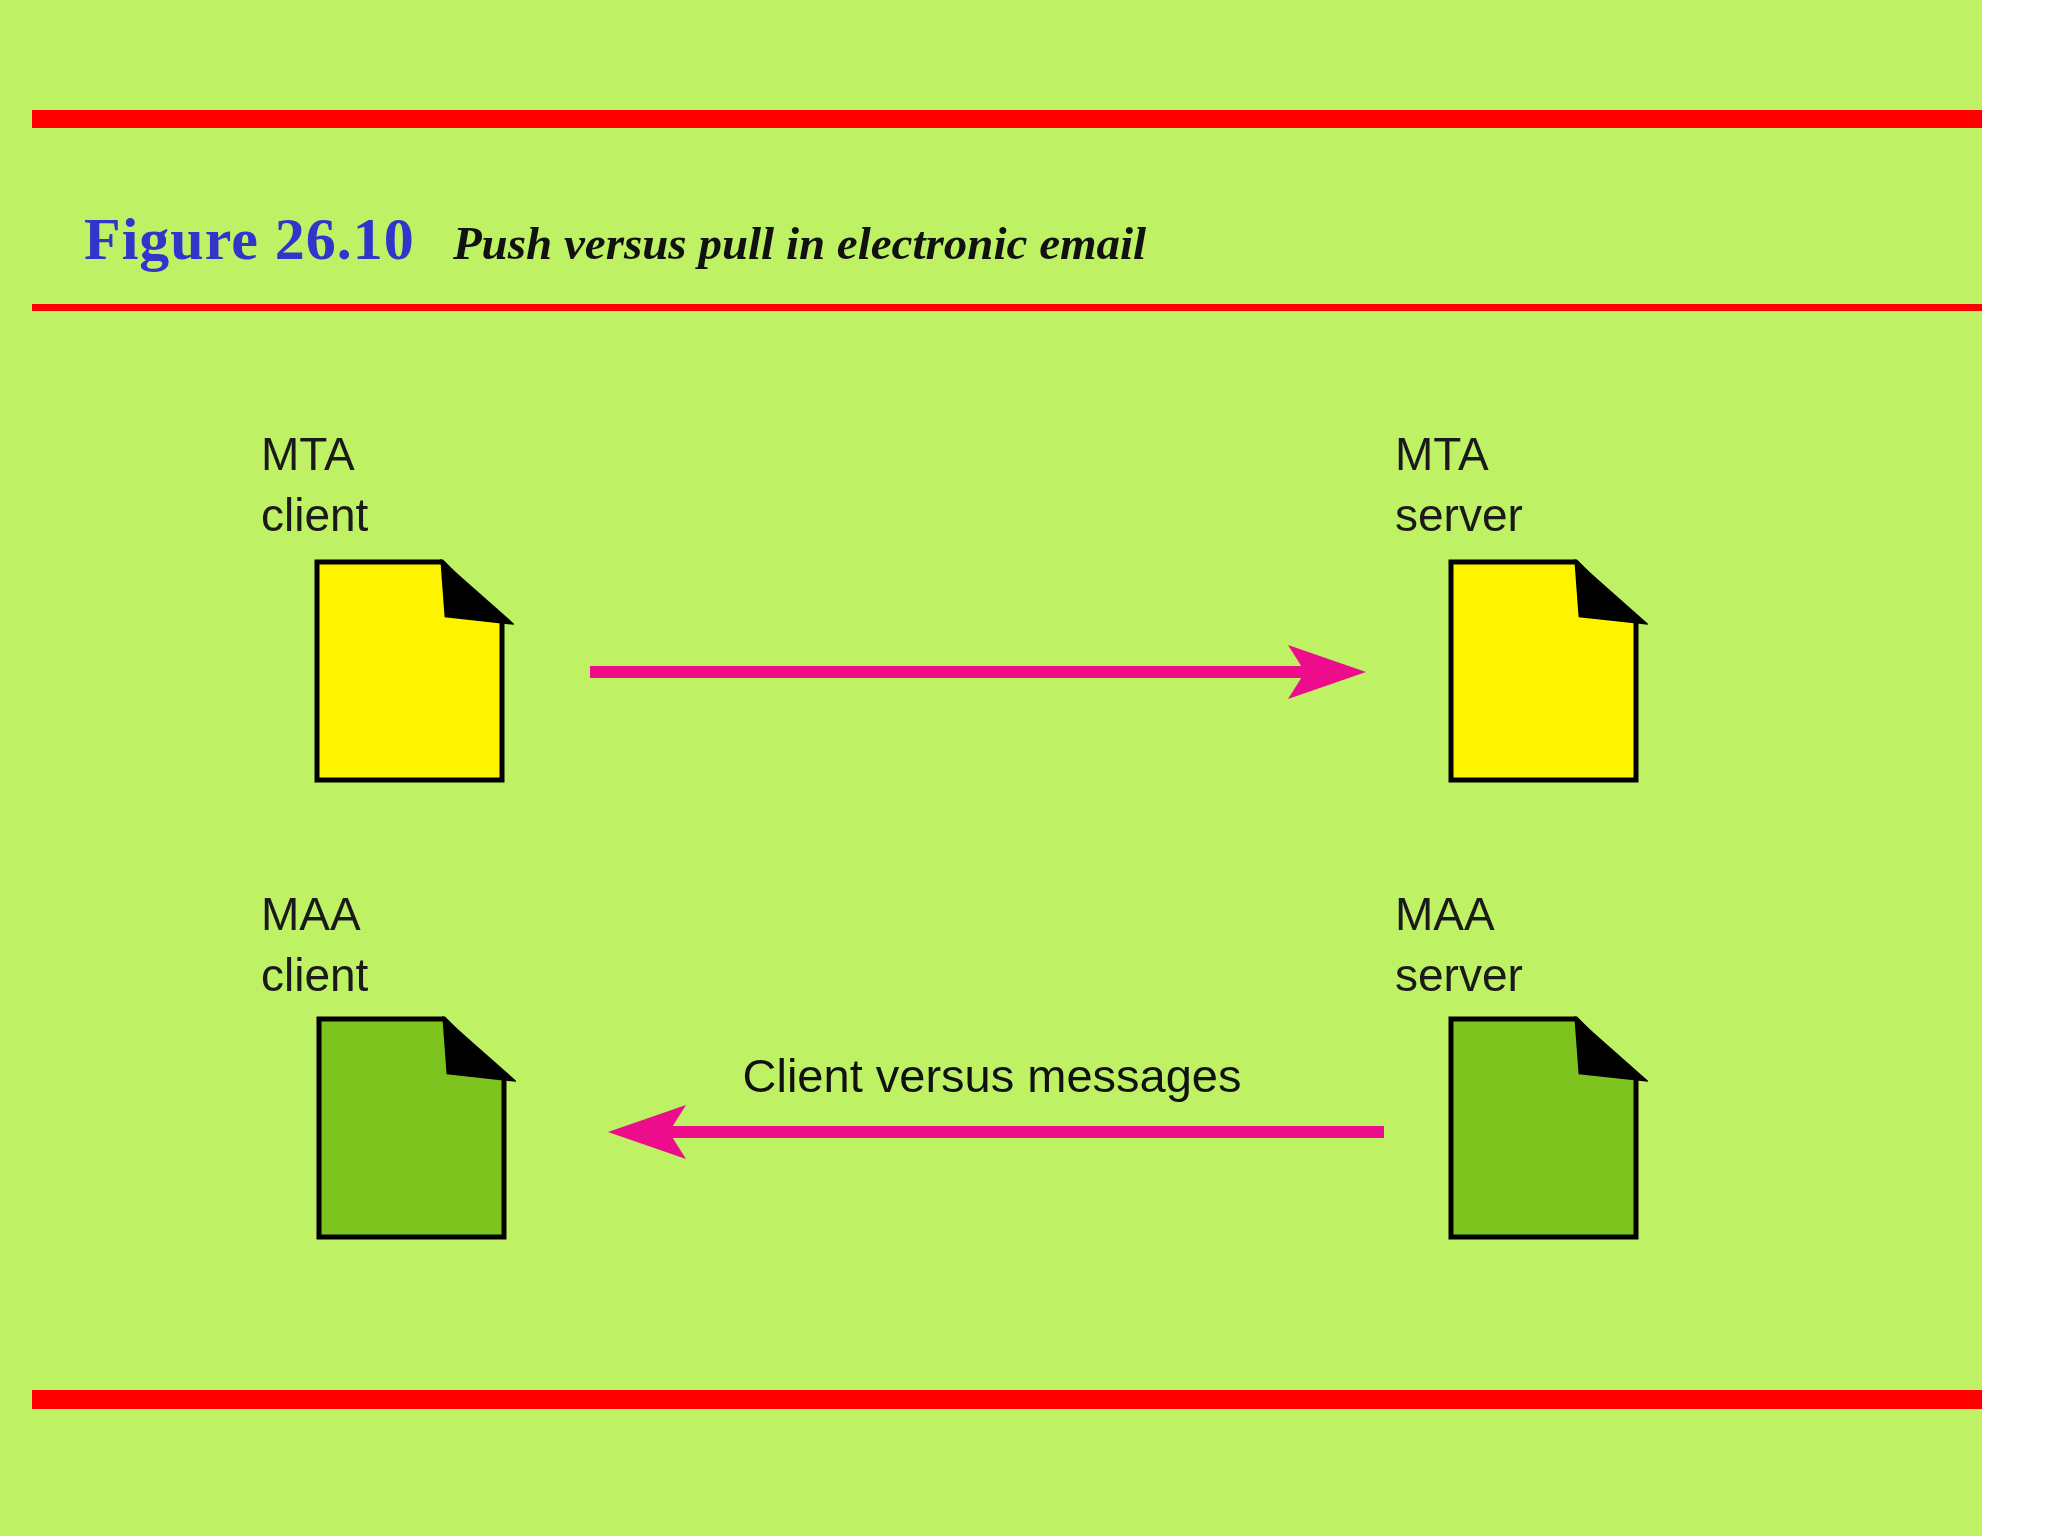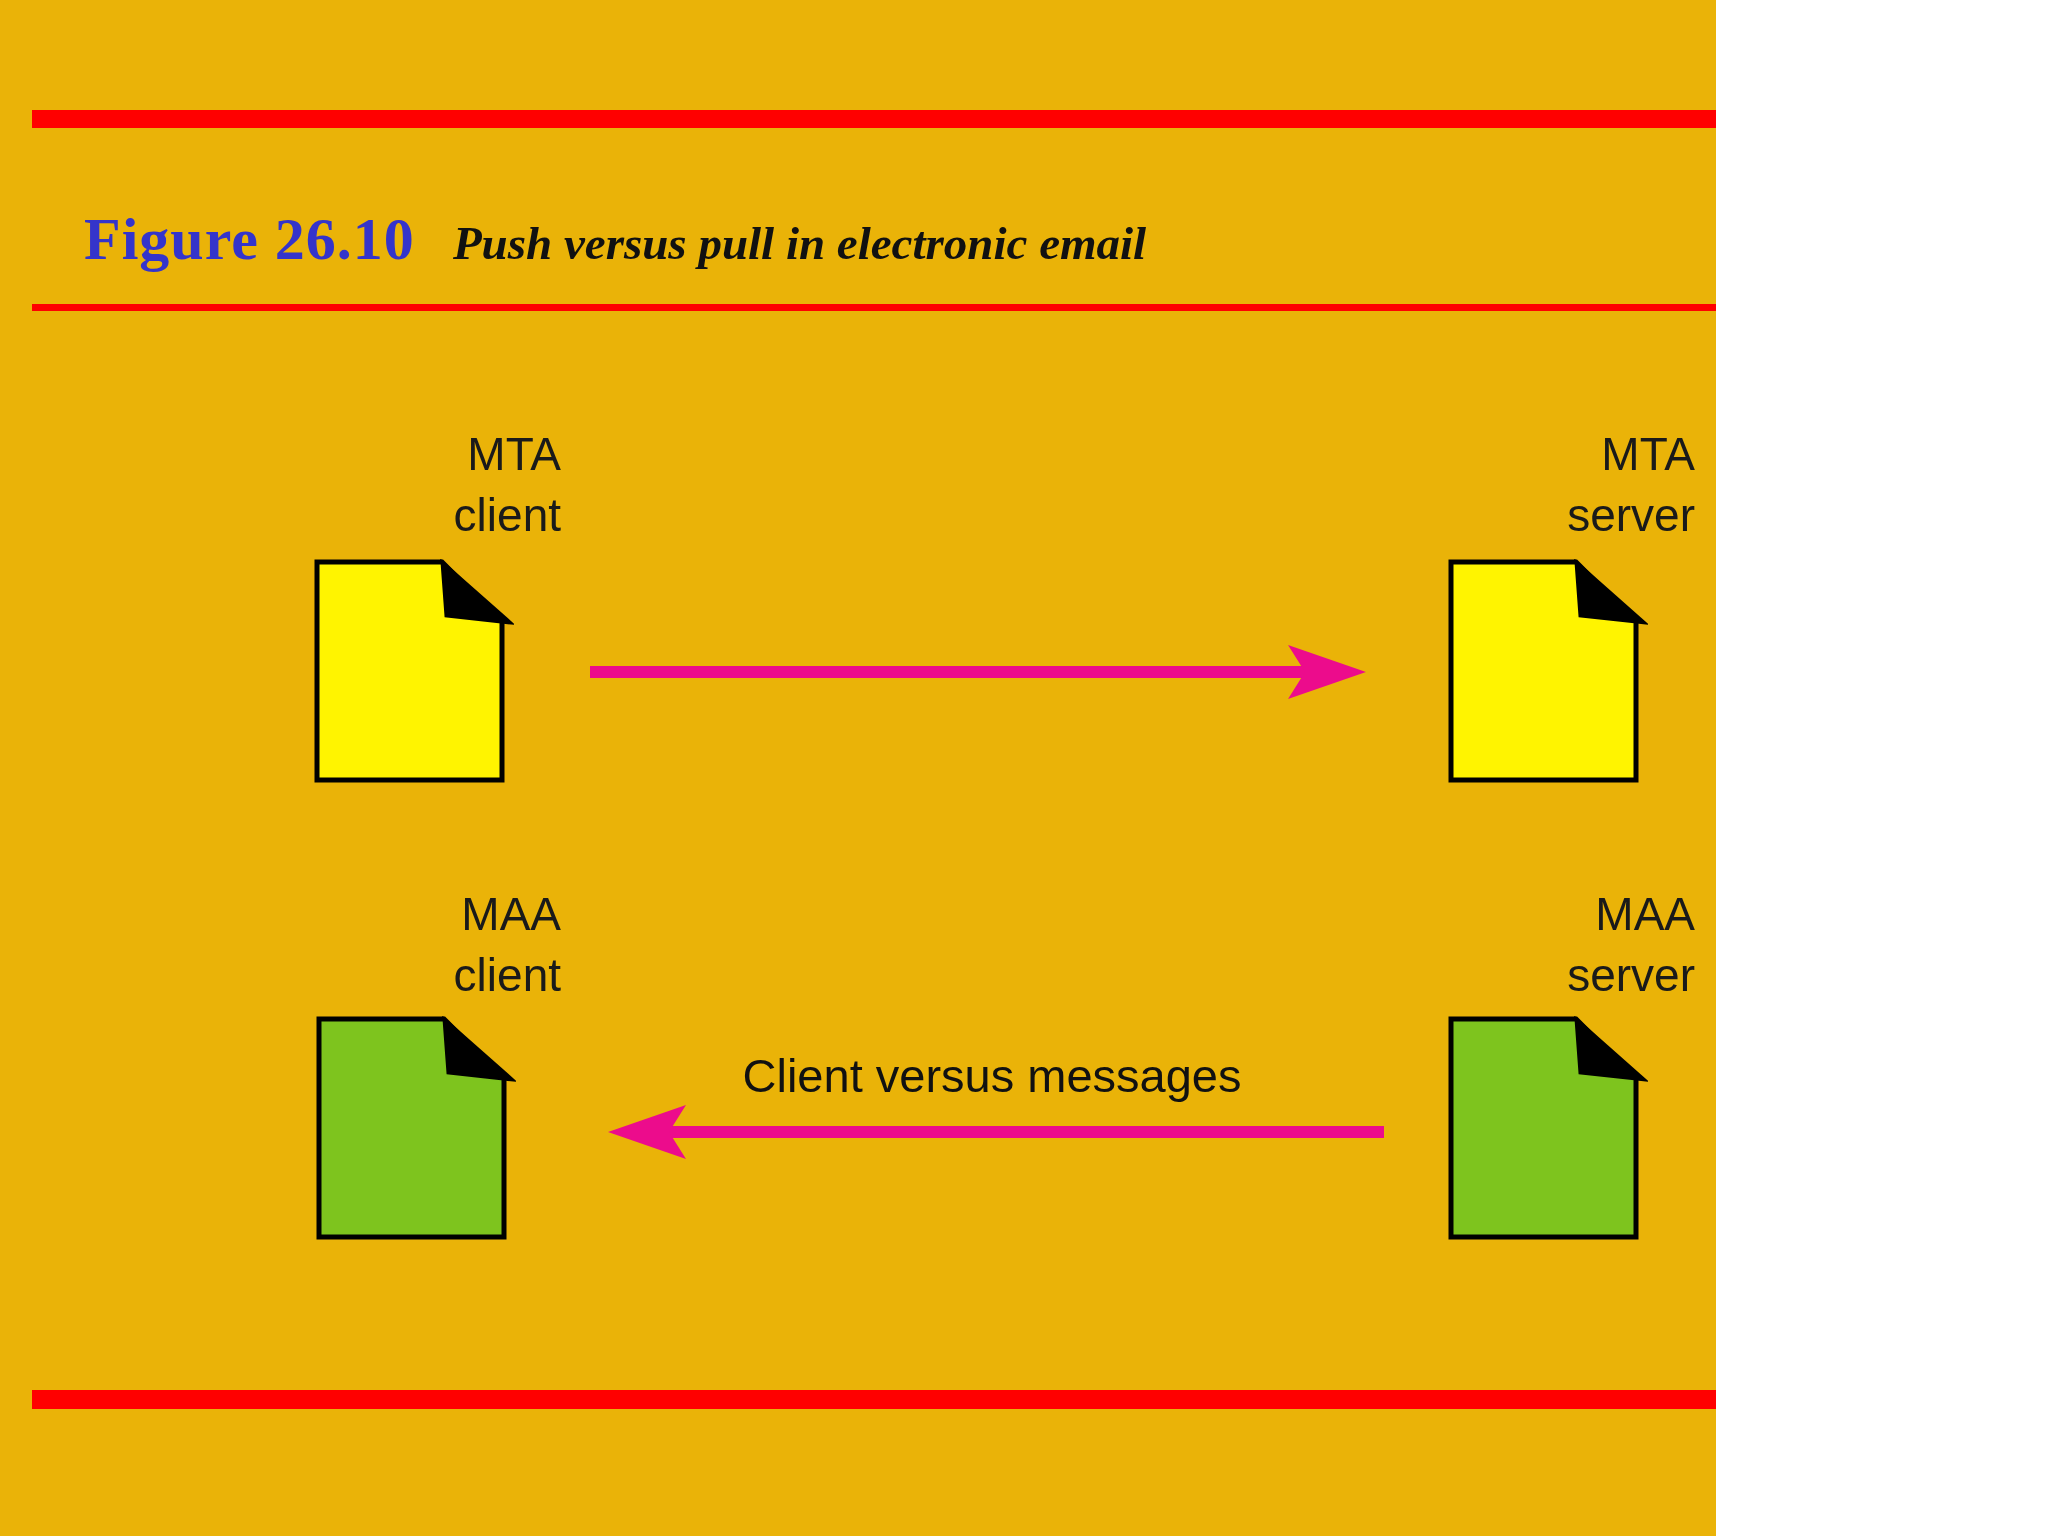--- a/index.html
+++ b/index.html
@@ -1,19 +1,19 @@
 <!DOCTYPE html>
 <html><head>
 <meta charset="utf-8">
 <style>
   html,body{margin:0;padding:0;background:#ffffff;}
   .slide{
     position:relative;
-    width:1716px;height:1536px;
-    background:#eab308;
+    width:1982px;height:1536px;
+    background:#bef264;
     overflow:hidden;
     font-family:"Liberation Sans", sans-serif;
   }
   
   .rule{position:absolute;left:32px;width:1965px;background:#ff0000;}
   .rule-top{top:110px;height:18px;}
   .rule-title{top:304px;height:7px;}
   .rule-bottom{top:1390px;height:19px;}
 
   
@@ -26,21 +26,21 @@
     font-weight:bold;font-size:60px;color:#3434cb;letter-spacing:1px;
   }
   .fig-caption{
     font-family:"Liberation Serif", serif;
     font-weight:bold;font-style:italic;font-size:47px;color:#111111;margin-top:28px;
   }
 
   
   .node-label{
     position:absolute;width:300px;
-    text-align:right;color:#1a1a1a;
+    text-align:left;color:#1a1a1a;
     font-size:46px;line-height:61px;font-weight:normal;
   }
   .lbl-mta-client{left:261px;top:424px;}
   .lbl-mta-server{left:1395px;top:424px;}
   .lbl-maa-client{left:261px;top:884px;}
   .lbl-maa-server{left:1395px;top:884px;}
 
   
   .doc{position:absolute;width:200px;height:226px;}
   .doc-mta-client{left:314px;top:559px;}

